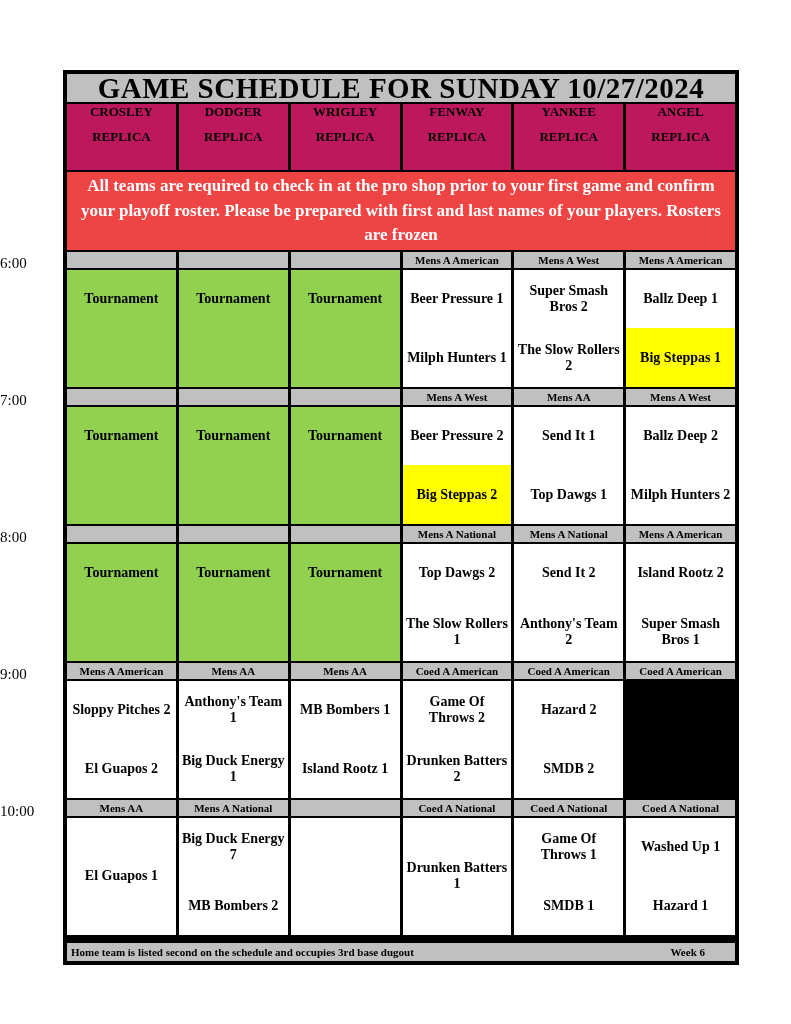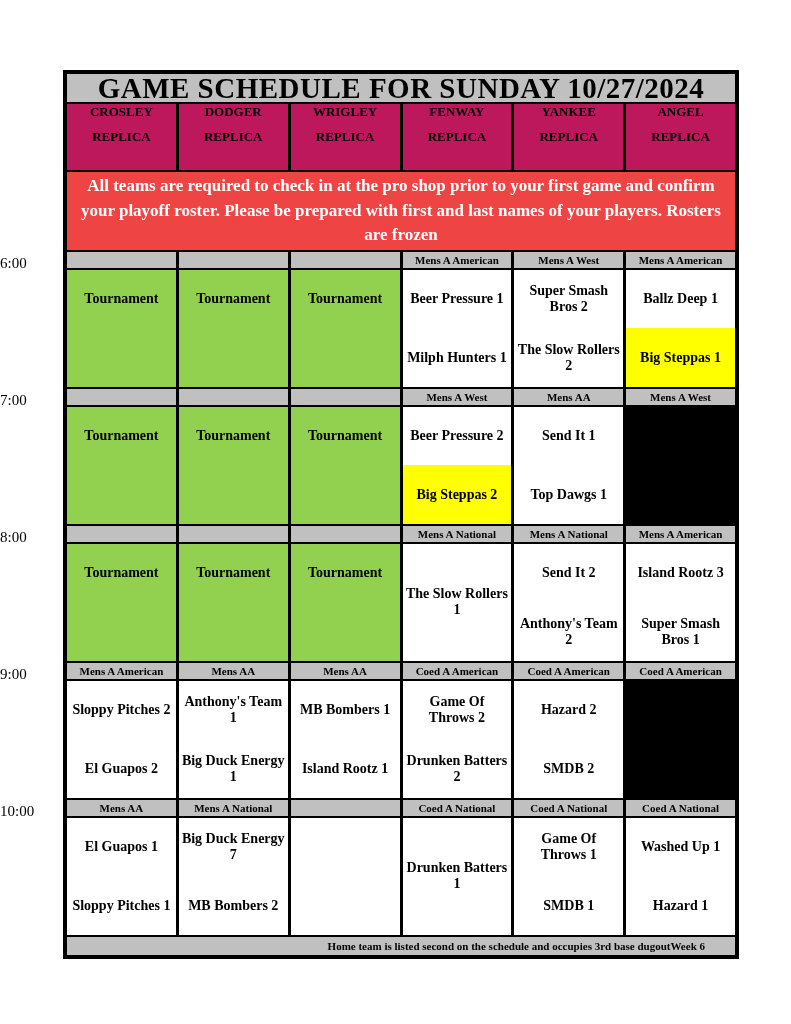--- a/index.html
+++ b/index.html
@@ -96,25 +96,26 @@
     line-height: 1.15;
     color: #000;
     padding: 0 3px;
   }
   .team.hl { background: #FFFF00; }
   .footer-bar {
     height: 18px;
     background: #C0C0C0;
     display: flex;
     align-items: center;
-    justify-content: flex-end;
+    justify-content: space-between;
     font-weight: bold;
     font-size: 11px;
     color: #000;
     padding: 0 6px 0 4px;
+    margin-top: 6px;
   }
   .footer-week { padding-right: 24px; }
   .time-label {
     position: absolute;
     left: 0;
     width: 56px;
     height: 18px;
     line-height: 18px;
     text-align: left;
     font-weight: normal;
@@ -223,20 +224,24 @@
         <div class="team"></div>
       </div>
       <div class="cell">
         <div class="team">Beer Pressure 2</div>
         <div class="team hl">Big Steppas 2</div>
       </div>
       <div class="cell">
         <div class="team">Send It 1</div>
         <div class="team">Top Dawgs 1</div>
       </div>
+      <div class="cell">
+        <div class="team">Ballz Deep 2</div>
+        <div class="team">Milph Hunters 2</div>
+      </div>
     </div>
 
     <div class="row div-row">
       <div class="div-cell"></div>
       <div class="div-cell"></div>
       <div class="div-cell"></div>
       <div class="div-cell">Mens A National</div>
       <div class="div-cell">Mens A National</div>
       <div class="div-cell">Mens A American</div>
     </div>
@@ -247,28 +252,29 @@
       </div>
       <div class="cell green">
         <div class="team">Tournament</div>
         <div class="team"></div>
       </div>
       <div class="cell green">
         <div class="team">Tournament</div>
         <div class="team"></div>
       </div>
       <div class="cell">
+        <div class="team">Top Dawgs 2</div>
         <div class="team">The Slow Rollers 1</div>
       </div>
       <div class="cell">
         <div class="team">Send It 2</div>
         <div class="team">Anthony's Team 2</div>
       </div>
       <div class="cell">
-        <div class="team">Island Rootz 3</div>
+        <div class="team">Island Rootz 2</div>
         <div class="team">Super Smash Bros 1</div>
       </div>
     </div>
 
     <div class="row div-row">
       <div class="div-cell">Mens A American</div>
       <div class="div-cell">Mens AA</div>
       <div class="div-cell">Mens AA</div>
       <div class="div-cell">Coed A American</div>
       <div class="div-cell">Coed A American</div>
@@ -301,21 +307,20 @@
       <div class="div-cell">Mens AA</div>
       <div class="div-cell">Mens A National</div>
       <div class="div-cell"></div>
       <div class="div-cell">Coed A National</div>
       <div class="div-cell">Coed A National</div>
       <div class="div-cell">Coed A National</div>
     </div>
     <div class="row game-row">
       <div class="cell">
         <div class="team">El Guapos 1</div>
-        <div class="team">Sloppy Pitches 1</div>
       </div>
       <div class="cell">
         <div class="team">Big Duck Energy 7</div>
         <div class="team">MB Bombers 2</div>
       </div>
       <div class="cell">
         <div class="team"></div>
         <div class="team"></div>
       </div>
       <div class="cell">

